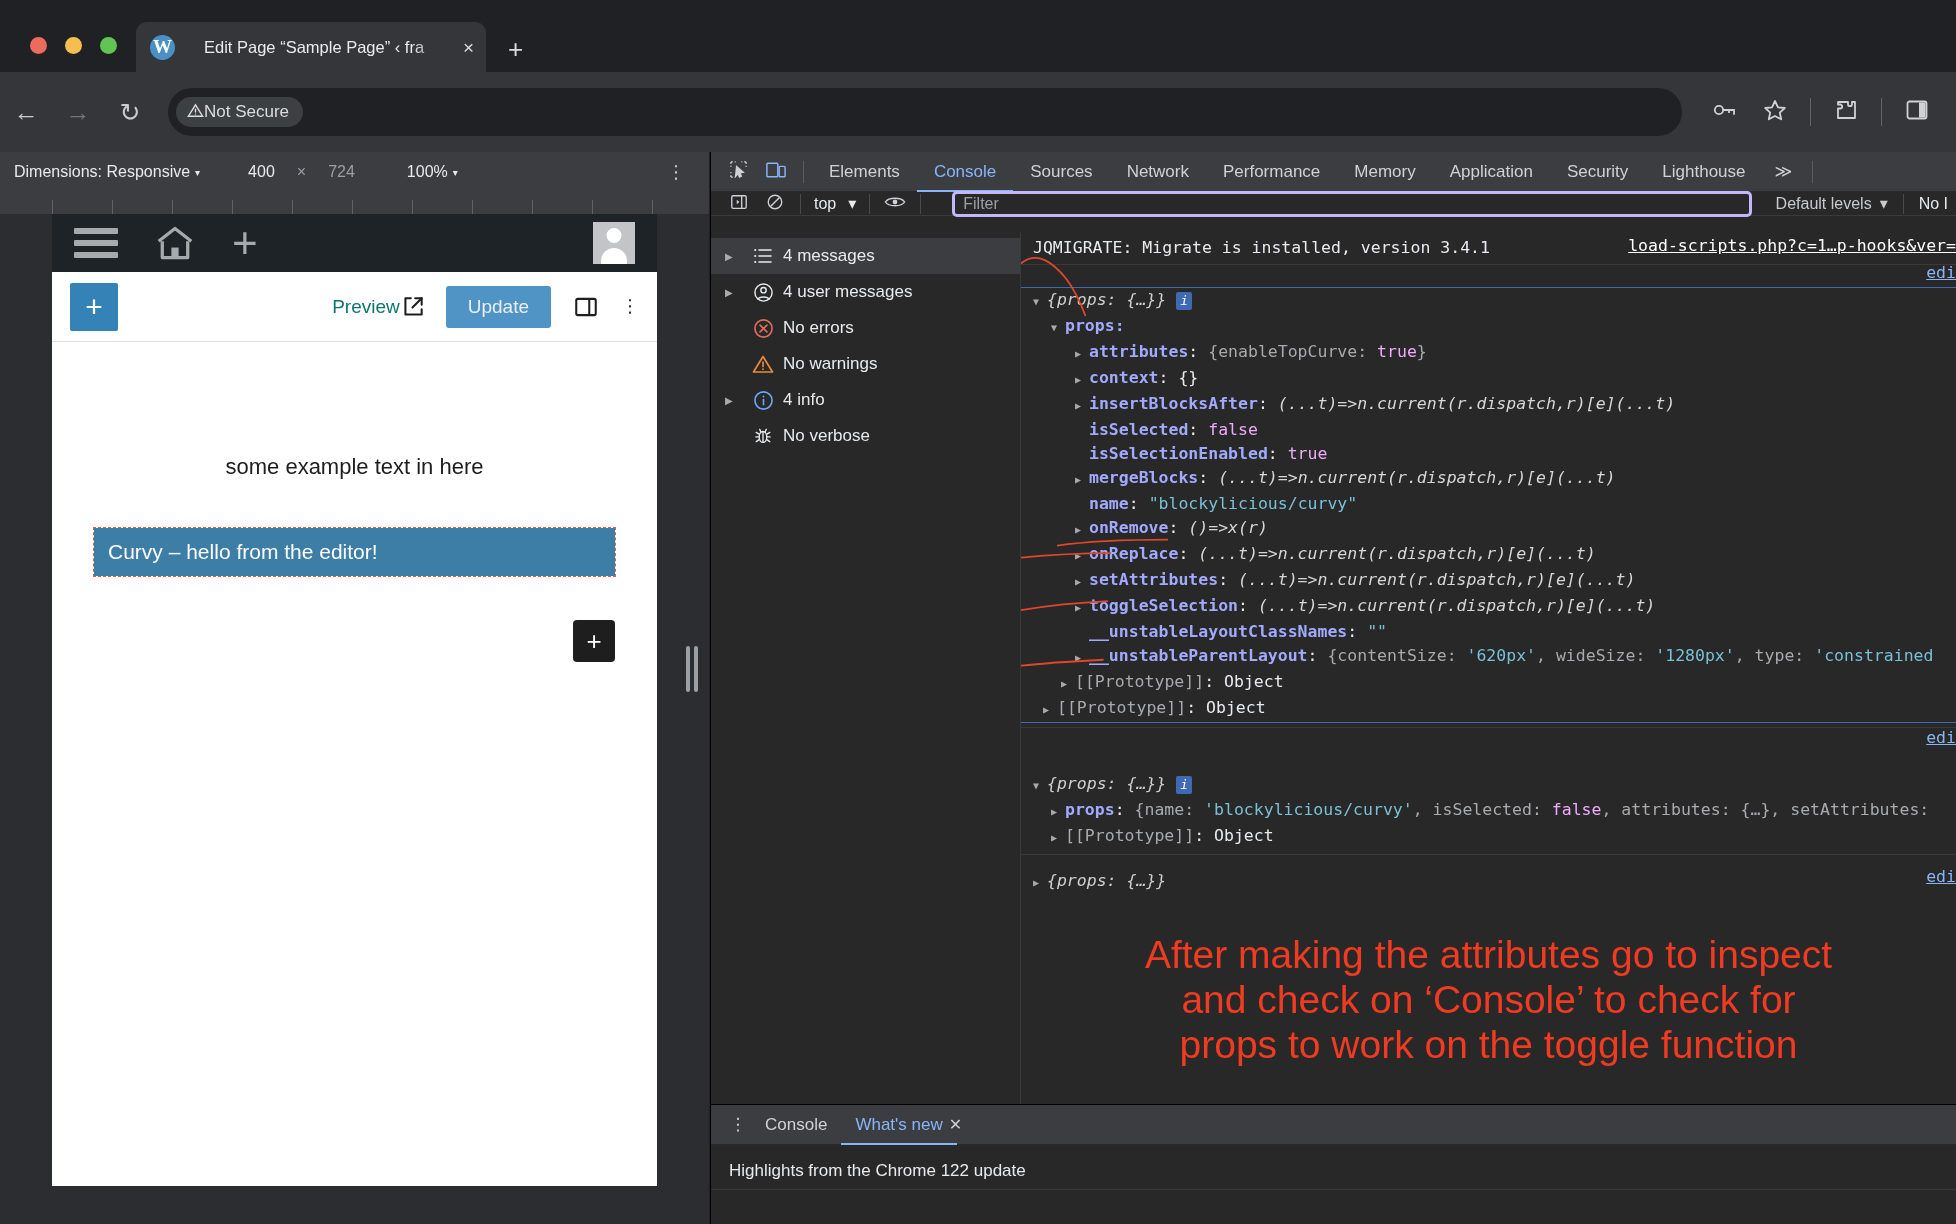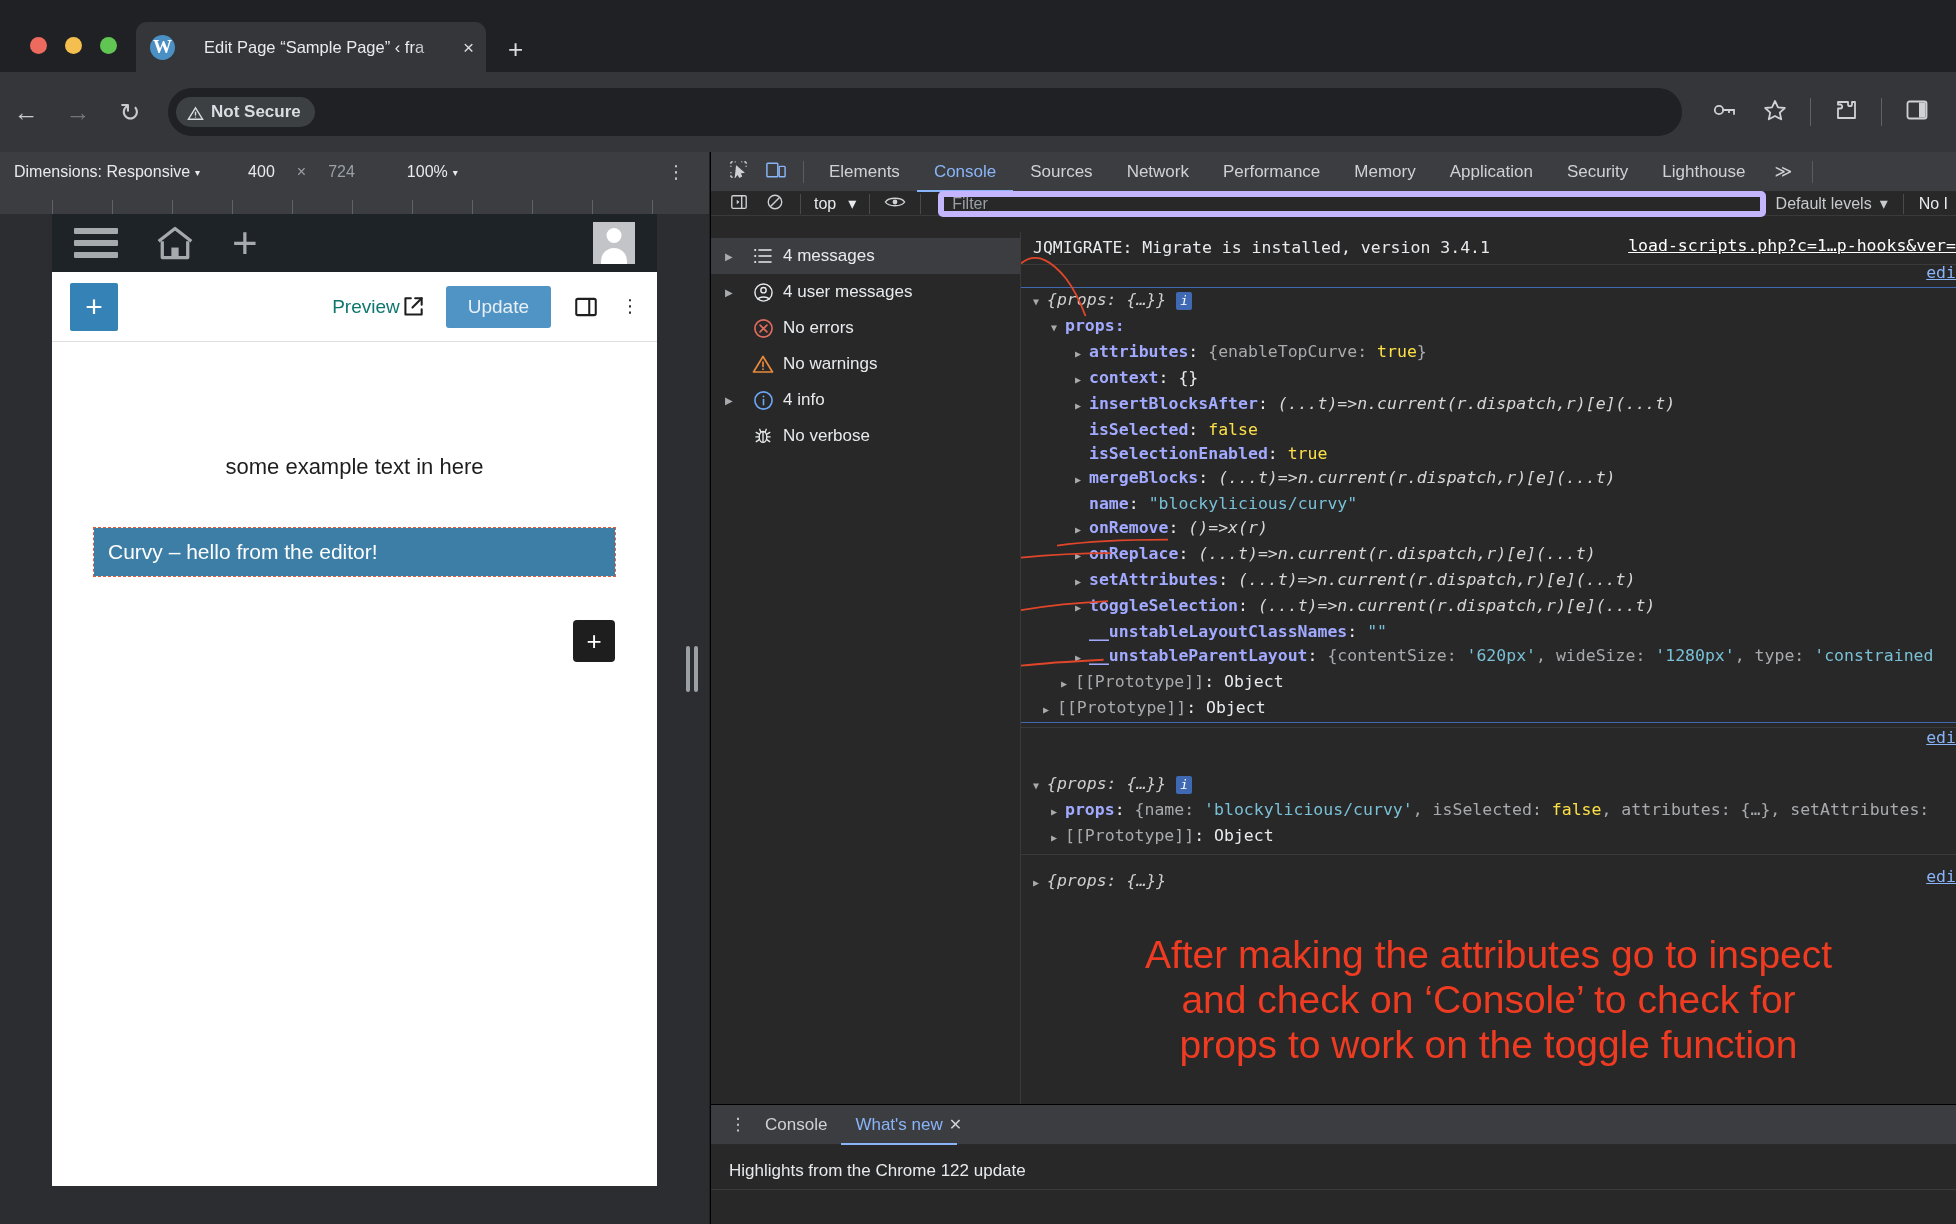--- a/index.html
+++ b/index.html
@@ -55,25 +55,24 @@
     color: #c8cace; font-size: 25px; width: 52px; text-align: center;
     line-height: 1; user-select: none;
   }
   .nav-ico.dim { color: #727579; }
   .omnibox {
     flex: 1 1 auto; height: 48px; margin: 0 18px 0 12px;
     background: #202124; border-radius: 24px;
     display: flex; align-items: center; padding: 0 14px 0 8px;
   }
   .notsecure {
-    display: flex; align-items: flex-end; gap: 7px;
+    display: flex; align-items: flex-start; 
     background: #3c4043; border-radius: 18px;
     padding: 5px 14px 5px 11px; color: #dadce0; font-size: 17px;
     flex: 0 0 auto;
-    font-weight: bold;
   }
   .url { color: #e8eaed; font-size: 20px; margin-left: 14px; white-space: nowrap; }
   .tb-right { display: flex; align-items: center; gap: 0; padding-right: 14px; flex: 0 0 auto; }
   .tb-right .ic { width: 50px; text-align: center; color: #cfd1d5; font-size: 22px; line-height: 1; }
   .vsep { width: 1px; height: 28px; background: #5f6368; margin: 0 10px; }
 
   
   .devicebar {
     position: absolute; top: 152px; left: 0; width: 709px; height: 40px;
     background: #3b3d40; display: flex; align-items: center;
@@ -180,22 +179,22 @@
 
   .dt-toolbar2 {
     height: 24px; background: #282828; display: flex; align-items: center;
     padding-left: 10px; border-bottom: 1px solid #3a3a3a;
   }
   .t2-ico { width: 36px; text-align: center; color: #cfd1d5; font-size: 16px; }
   .t2-sep { width: 1px; height: 20px; background: #4a4a4a; margin: 0 7px; }
   .t2-top { color: #e8eaed; font-size: 16px; padding: 0 6px; }
   .filter-box {
     flex: 1 1 auto; height: 26px; background: #282828;
-    border: 6px solid #c4b5fd; border-radius: 5px;
-    margin: 0 10px; display: flex; align-items: center; padding: 0 8px;
+    border: 3px solid #c4b5fd; border-radius: 5px;
+    margin: 0 24px; display: flex; align-items: center; padding: 0 8px;
     color: #9aa0a6; font-size: 16px;
   }
   .t2-levels { color: #c8cace; font-size: 16px; white-space: nowrap; }
   .t2-noi { color: #e8eaed; font-size: 16px; white-space: nowrap; padding: 0 8px; }
 
   .console-body { position: absolute; top: 80px; left: 0; right: 0; bottom: 120px; display: flex; }
   .console-sidebar {
     width: 310px; background: #282828; border-right: 1px solid #3a3a3a;
     padding-top: 6px; flex: 0 0 auto;
   }
@@ -224,21 +223,21 @@
   .grp { border-bottom: 1px solid #3a3a3a; position: relative; padding-bottom: 4px; }
   .editlink {
     position: absolute; right: 0; top: 2px; color: #8ab4f8; text-decoration: underline;
     font-family: "DejaVu Sans Mono", monospace; font-size: 16.5px;
   }
   .objbox { border: 1px solid #3f6ab3; border-left: none; border-right: none; }
   .tri { color: #a8aaad; display: inline-block; width: 14px; font-size: 10px; }
   .k-prop { color: #a1aaff; font-weight: 700; }
   .k-dim { color: #a8aaad; }
   .v-str { color: #79c0d6; }
-  .v-bool { color: #fde047; text-align: right; }
+  .v-bool { color: #f0abfc; text-align: right; }
   .v-fn { color: #d6d6d6; font-style: italic; }
   .v-obj { color: #e8eaed; }
   .ital { font-style: italic; color: #cfcfcf; }
   .ibadge {
     display: inline-block; background: #3f6ab3; color: #fff;
     width: 16px; height: 18px; text-align: center; line-height: 18px;
     font-size: 13px; font-style: italic; border-radius: 2px; vertical-align: middle;
   }
 
   .annot {

